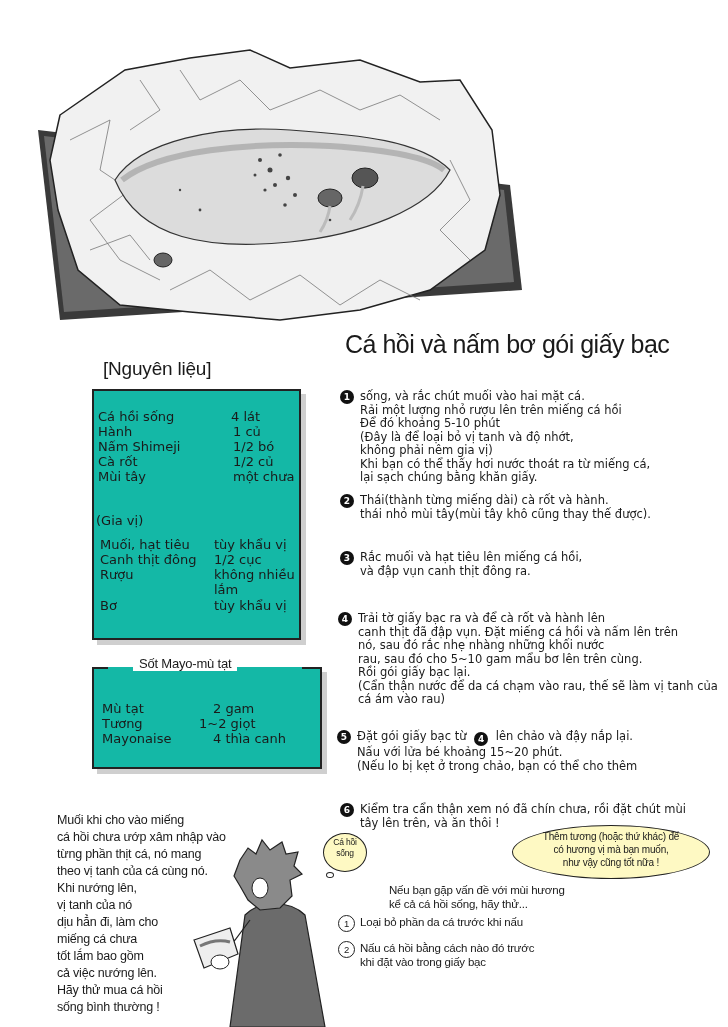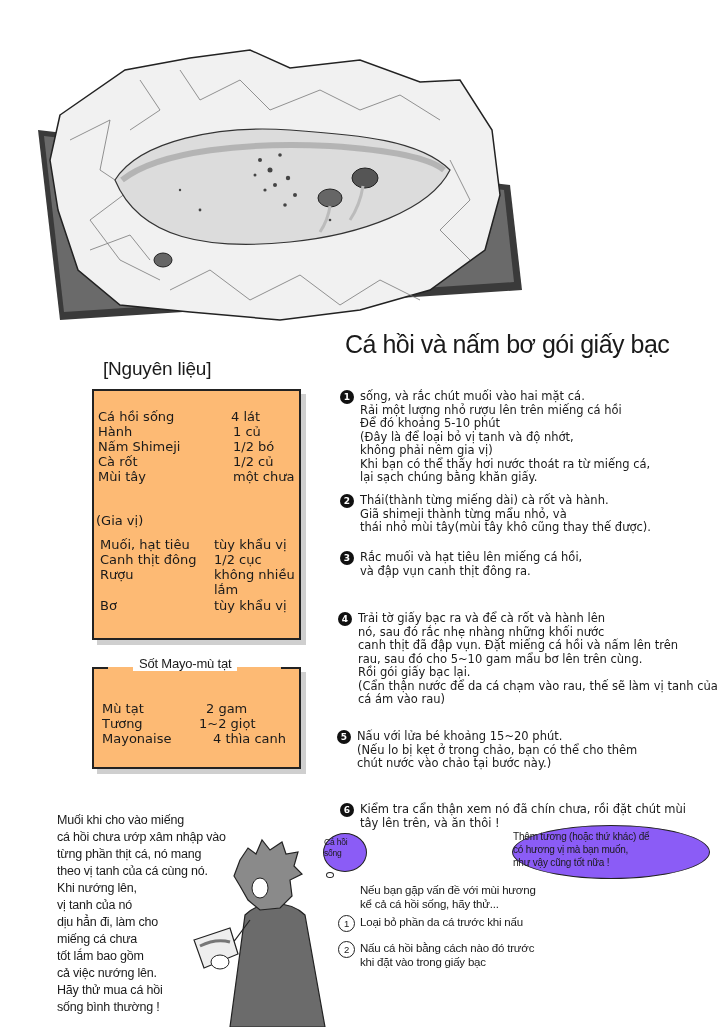--- a/index.html
+++ b/index.html
@@ -14,25 +14,25 @@
     #illustration { left: 30px; top: 20px; width: 500px; height: 320px; }
 
     
     #recipe-title { left: 345px; top: 330px; font-size: 25px; font-weight: normal; letter-spacing: -0.5px; }
 
     
     #ingredients-label { left: 103px; top: 358px; font-size: 19px; }
 
     
     .box {
-      position: absolute; border: 2px solid #222; background: #fdba74;
+      position: absolute; border: 2px solid #222; background: #14b8a6;
       box-shadow: 5px 5px 0 #cfcfcf;
     }
     #ingredients-box { left: 92px; top: 389px; width: 205px; height: 247px; }
-    #sauce-box { left: 92px; top: 667px; width: 205px; height: 100px; border-top: none; }
+    #sauce-box { left: 92px; top: 667px; width: 205px; height: 100px; border-top: none; padding-left: 21px; }
     #sauce-box .top-left { position:absolute; left:-2px; top:0; width:16px; border-top:2px solid #222; }
     #sauce-box .top-right { position:absolute; right:-2px; top:0; width:20px; border-top:2px solid #222; }
     #sauce-title { left: 133px; top: 656px; font-size: 13px; background: #fff; padding: 0 6px; }
 
     .row { position: absolute; font-size: 13px; line-height: 15px; }
     .row .name { position: absolute; left: 0; white-space: nowrap; }
     .row .qty { position: absolute; white-space: nowrap; }
 
     
     .step { position: absolute; font-size: 11.5px; line-height: 13.5px; }
@@ -45,30 +45,30 @@
       display: inline-block; width: 14px; height: 14px; border-radius: 50%; background: #111; color: #fff;
       font-size: 9px; font-weight: bold; text-align: center; line-height: 14px; margin: 0 4px; vertical-align: -2px;
     }
 
     
     #side-note { left: 57px; top: 812px; font-size: 12.5px; line-height: 17px; }
     #side-note span { display: block; white-space: nowrap; }
 
     
     .bubble {
-      position: absolute; background: #8b5cf6; border: 1.5px solid #222; border-radius: 50% / 50%;
-      font-size: 10px; line-height: 13px;
+      position: absolute; background: #fef9c3; border: 1.5px solid #222; border-radius: 50% / 50%;
+      text-align: center; font-size: 10px; line-height: 13px;
     }
     #bubble-salmon { left: 323px; top: 833px; width: 42px; height: 34px; padding-top: 3px; font-size: 8.5px; line-height: 11px; }
     #bubble-tip { left: 512px; top: 825px; width: 196px; height: 48px; padding-top: 4px; }
     .dot { position: absolute; border: 1.5px solid #222; border-radius: 50%; background: #fff; }
 
     
     #tips { left: 360px; top: 884px; font-size: 11.5px; line-height: 13.5px; }
-    #tips .intro span { display: block; white-space: nowrap; }
+    #tips .intro span { display: block; white-space: nowrap; margin-left: 29px; }
     .tip-item { position: absolute; white-space: nowrap; }
     .tip-item .circ {
       position: absolute; left: -22px; top: -1px; width: 15px; height: 15px; border: 1.3px solid #222; border-radius: 50%;
       font-size: 9.5px; text-align: center; line-height: 15px;
     }
     .tip-item span.t { display: block; }
 
     #character { left: 190px; top: 830px; width: 165px; height: 197px; }
   </style>
 </head>
@@ -164,21 +164,21 @@
     <span class="name">Bơ</span>
     <span class="qty" style="left:114px">tùy khẩu vị</span>
   </div>
 </div>
 
 <div id="sauce-box" class="box">
   <div class="top-left"></div>
   <div class="top-right"></div>
   <div class="row" style="top:34px;left:8px;">
     <span class="name">Mù tạt</span>
-    <span class="qty" style="left:104px">2 gam</span>
+    <span class="qty" style="left:111px">2 gam</span>
   </div>
   <div class="row" style="top:49px;left:8px;">
     <span class="name">Tương</span>
     <span class="qty" style="left:97px">1~2 giọt</span>
   </div>
   <div class="row" style="top:64px;left:8px;">
     <span class="name">Mayonaise</span>
     <span class="qty" style="left:111px">4 thìa canh</span>
   </div>
 </div>
@@ -191,46 +191,49 @@
   <span class="line">Để đó khoảng 5-10 phút</span>
   <span class="line">(Đây là để loại bỏ vị tanh và độ nhớt,</span>
   <span class="line"> không phải nêm gia vị)</span>
   <span class="line">Khi bạn có thể thấy hơi nước thoát ra từ miếng cá,</span>
   <span class="line">lại sạch chúng bằng khăn giấy.</span>
 </div>
 
 <div class="step" style="left:360px;top:494px;">
   <span class="num">2</span>
   <span class="line">Thái(thành từng miếng dài) cà rốt và hành.</span>
-  <span class="line">Giã shimeji thành từng mẩu nhỏ, và</span>
   <span class="line">thái nhỏ mùi tây(mùi tây khô cũng thay thế được).</span>
 </div>
 
 <div class="step" style="left:360px;top:551px;">
   <span class="num">3</span>
   <span class="line">Rắc muối và hạt tiêu lên miếng cá hồi,</span>
   <span class="line">và đập vụn canh thịt đông ra.</span>
 </div>
 
 <div class="step" style="left:358px;top:612px;">
   <span class="num">4</span>
   <span class="line">Trải tờ giấy bạc ra và để cà rốt và hành lên</span>
+  <span class="line">canh thịt đã đập vụn. Đặt miếng cá hồi và nấm lên trên</span>
   <span class="line">nó, sau đó rắc nhẹ nhàng những khối nước</span>
-  <span class="line">canh thịt đã đập vụn. Đặt miếng cá hồi và nấm lên trên</span>
   <span class="line">rau, sau đó cho 5~10 gam mẩu bơ lên trên cùng.</span>
   <span class="line">Rồi gói giấy bạc lại.</span>
   <span class="line">(Cẩn thận nước để da cá chạm vào rau, thế sẽ làm vị tanh của</span>
   <span class="line">cá ám vào rau)</span>
 </div>
 
 <div class="step" style="left:357px;top:730px;">
   <span class="num">5</span>
+  <span class="line">
+    <span>Đặt gói giấy bạc từ</span>
+    <span class="inline-num">4</span>
+    <span>lên chảo và đậy nắp lại.</span>
+  </span>
   <span class="line">Nấu với lửa bé khoảng 15~20 phút.</span>
   <span class="line">(Nếu lo bị kẹt ở trong chảo, bạn có thể cho thêm</span>
-  <span class="line">chút nước vào chảo tại bước này.)</span>
 </div>
 
 <div class="step" style="left:360px;top:803px;">
   <span class="num">6</span>
   <span class="line">Kiểm tra cẩn thận xem nó đã chín chưa, rồi đặt chút mùi</span>
   <span class="line">tây lên trên, và ăn thôi !</span>
 </div>
 
 <div id="bubble-tip" class="bubble hand">
   <div>Thêm tương (hoặc thứ khác) để</div>

